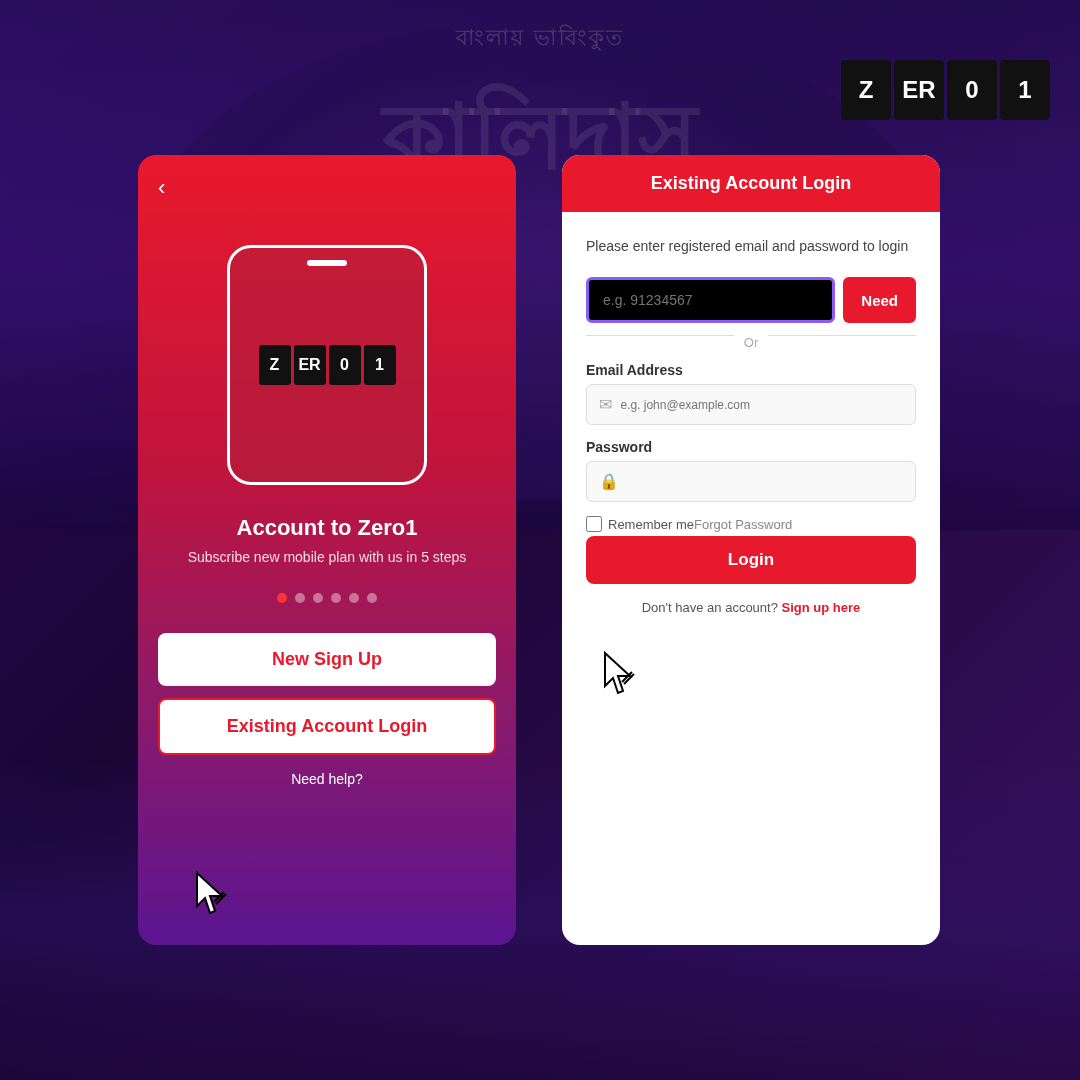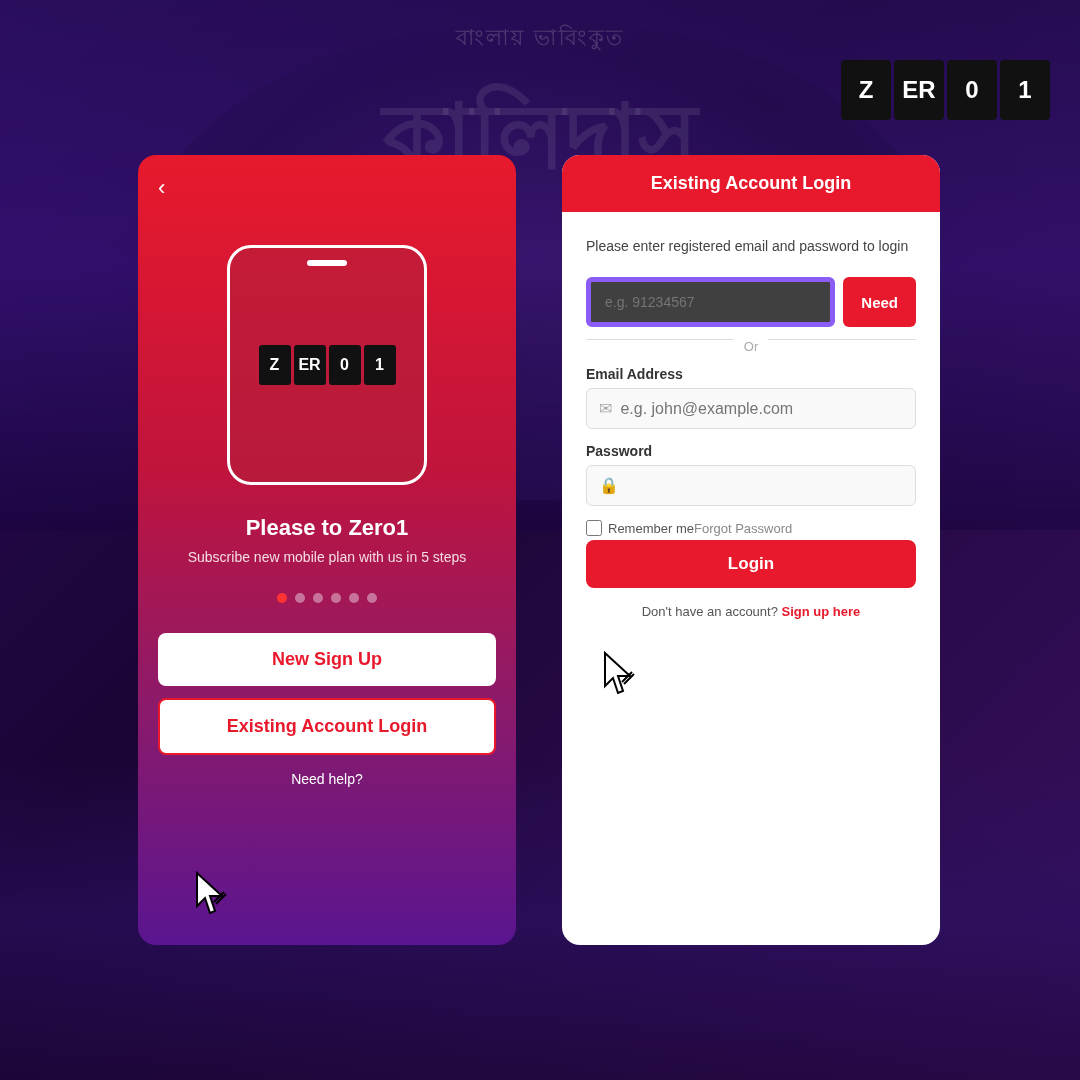--- a/index.html
+++ b/index.html
@@ -279,25 +279,25 @@
 
     .mobile-row {
       display: flex;
       gap: 8px;
       margin-bottom: 4px;
     }
 
     .mobile-input {
       flex: 1;
       padding: 12px 14px;
-      border: 5px solid #8b5cf6;
+      border: 3px solid #8b5cf6;
       border-radius: 6px;
       font-size: 14px;
       color: #aaa;
-      background: #404040;
+      background: #000000;
       outline: none;
     }
 
     .next-btn {
       padding: 12px 18px;
       background: #e8192c;
       color: white;
       border: none;
       border-radius: 6px;
       font-size: 15px;
@@ -332,21 +332,21 @@
 
     .mail-icon {
       color: #aaa;
       margin-right: 8px;
       font-size: 16px;
     }
 
     .email-input {
       border: none;
       background: transparent;
-      font-size: 16px;
+      font-size: 12px;
       color: #8b5cf6;
       outline: none;
       flex: 1;
     }
 
     .password-input-wrapper {
       display: flex;
       align-items: center;
       border: 1px solid #ddd;
       border-radius: 6px;
@@ -464,21 +464,21 @@
 
   <div class="phone-illustration">
     <div class="phone-logo">
       <div class="phone-logo-cell">Z</div>
       <div class="phone-logo-cell">ER</div>
       <div class="phone-logo-cell">0</div>
       <div class="phone-logo-cell">1</div>
     </div>
   </div>
 
-  <div class="welcome-text">Please to Zero1</div>
+  <div class="welcome-text">Account to Zero1</div>
   <div class="subtitle-text">Subscribe new mobile plan with us in 5 steps</div>
 
   <div class="dots-indicator">
     <div class="dot active"></div>
     <div class="dot"></div>
     <div class="dot"></div>
     <div class="dot"></div>
     <div class="dot"></div>
     <div class="dot"></div>
   </div>

